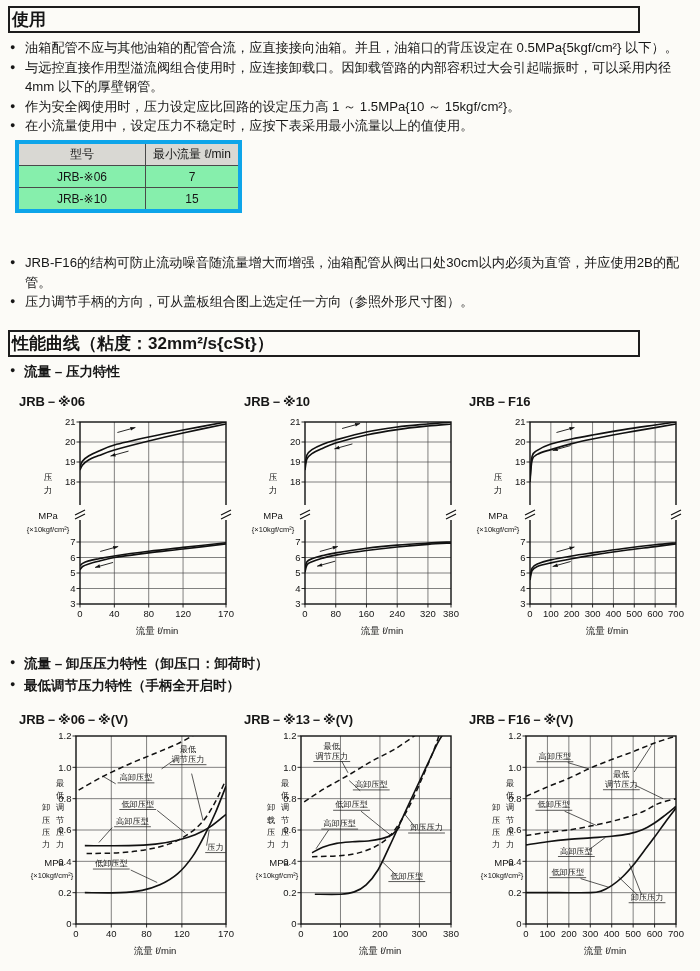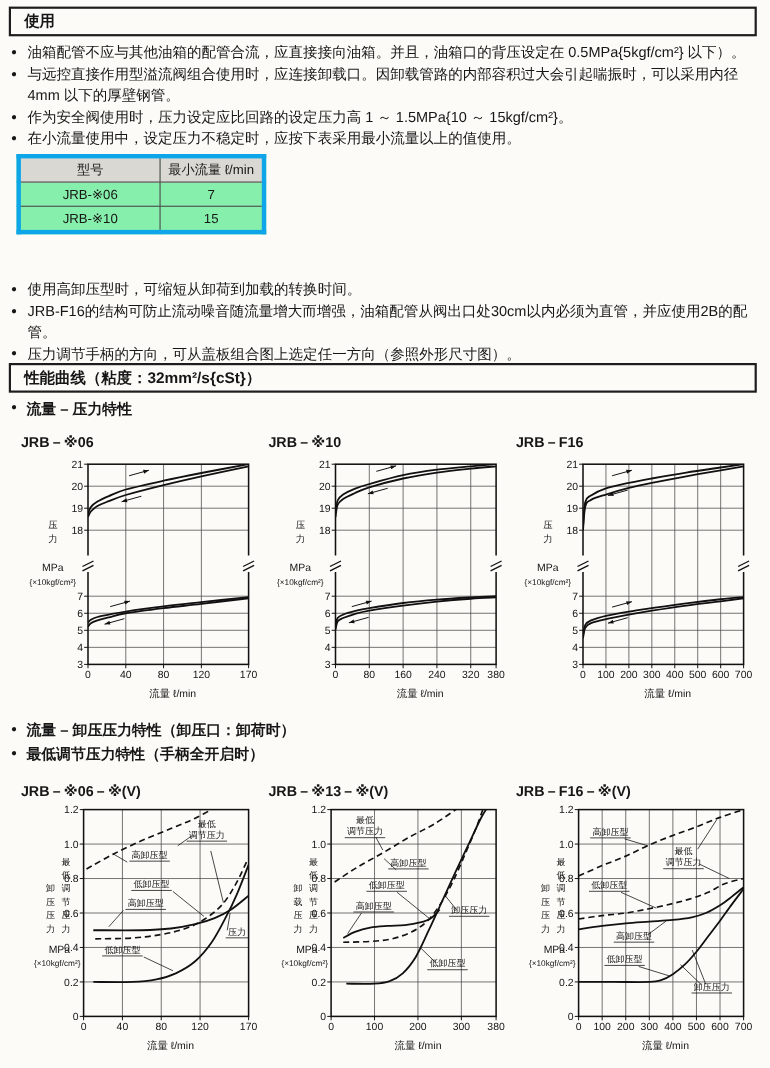--- a/index.html
+++ b/index.html
@@ -1,19 +1,19 @@
 <!DOCTYPE html>
 <html><head>
 <meta charset="utf-8">
 <style>
   html,body{margin:0;padding:0;}
   body{font-family:"Liberation Sans","DejaVu Sans",sans-serif;color:#161616;}
   .page{position:relative;width:700px;height:971px;background:#fcfbf7;overflow:hidden;}
-  .titlebox{position:absolute;left:8px;width:680px;height:27px;border:2px solid #1d1d1d;
-    display:flex;align-items:center;padding-left:12px;font-weight:bold;font-size:14px;box-sizing:border-box;}
+  .titlebox{position:absolute;left:8px;width:632px;height:27px;border:2px solid #1d1d1d;
+    display:flex;align-items:center;padding-left:2px;font-weight:bold;font-size:17px;box-sizing:border-box;}
   #usage-box{top:6px;}
   #perf-box{top:330px;}
   .bullets{position:absolute;left:10px;width:684px;}
   #bullets1{top:38px;}
   #bullets2{top:253px;}
   .bullet{position:relative;padding-left:15px;font-size:13.2px;line-height:19.5px;}
   .bullet::before{content:"●";position:absolute;left:0;top:0;font-size:9px;}
   .subhead{position:absolute;left:10px;font-weight:bold;font-size:13.5px;padding-left:14px;}
   .subhead::before{content:"●";position:absolute;left:0;top:2px;font-size:9px;}
   #sub-flow-pressure{top:363px;}
@@ -59,21 +59,20 @@
         <td>7</td>
       </tr>
       <tr>
         <td>JRB-※10</td>
         <td>15</td>
       </tr>
     </tbody>
   </table>
 
   <div class="bullets" id="bullets2">
-    <div class="bullet">使用高卸压型时，可缩短从卸荷到加载的转换时间。</div>
     <div class="bullet">JRB-F16的结构可防止流动噪音随流量增大而增强，油箱配管从阀出口处30cm以内必须为直管，并应使用2B的配管。</div>
     <div class="bullet">压力调节手柄的方向，可从盖板组合图上选定任一方向（参照外形尺寸图）。</div>
   </div>
 
   <div class="titlebox" id="perf-box">
     <span>性能曲线（粘度：32mm²/s{cSt}）</span>
   </div>
 
   <div class="subhead" id="sub-flow-pressure">流量 – 压力特性</div>
 

